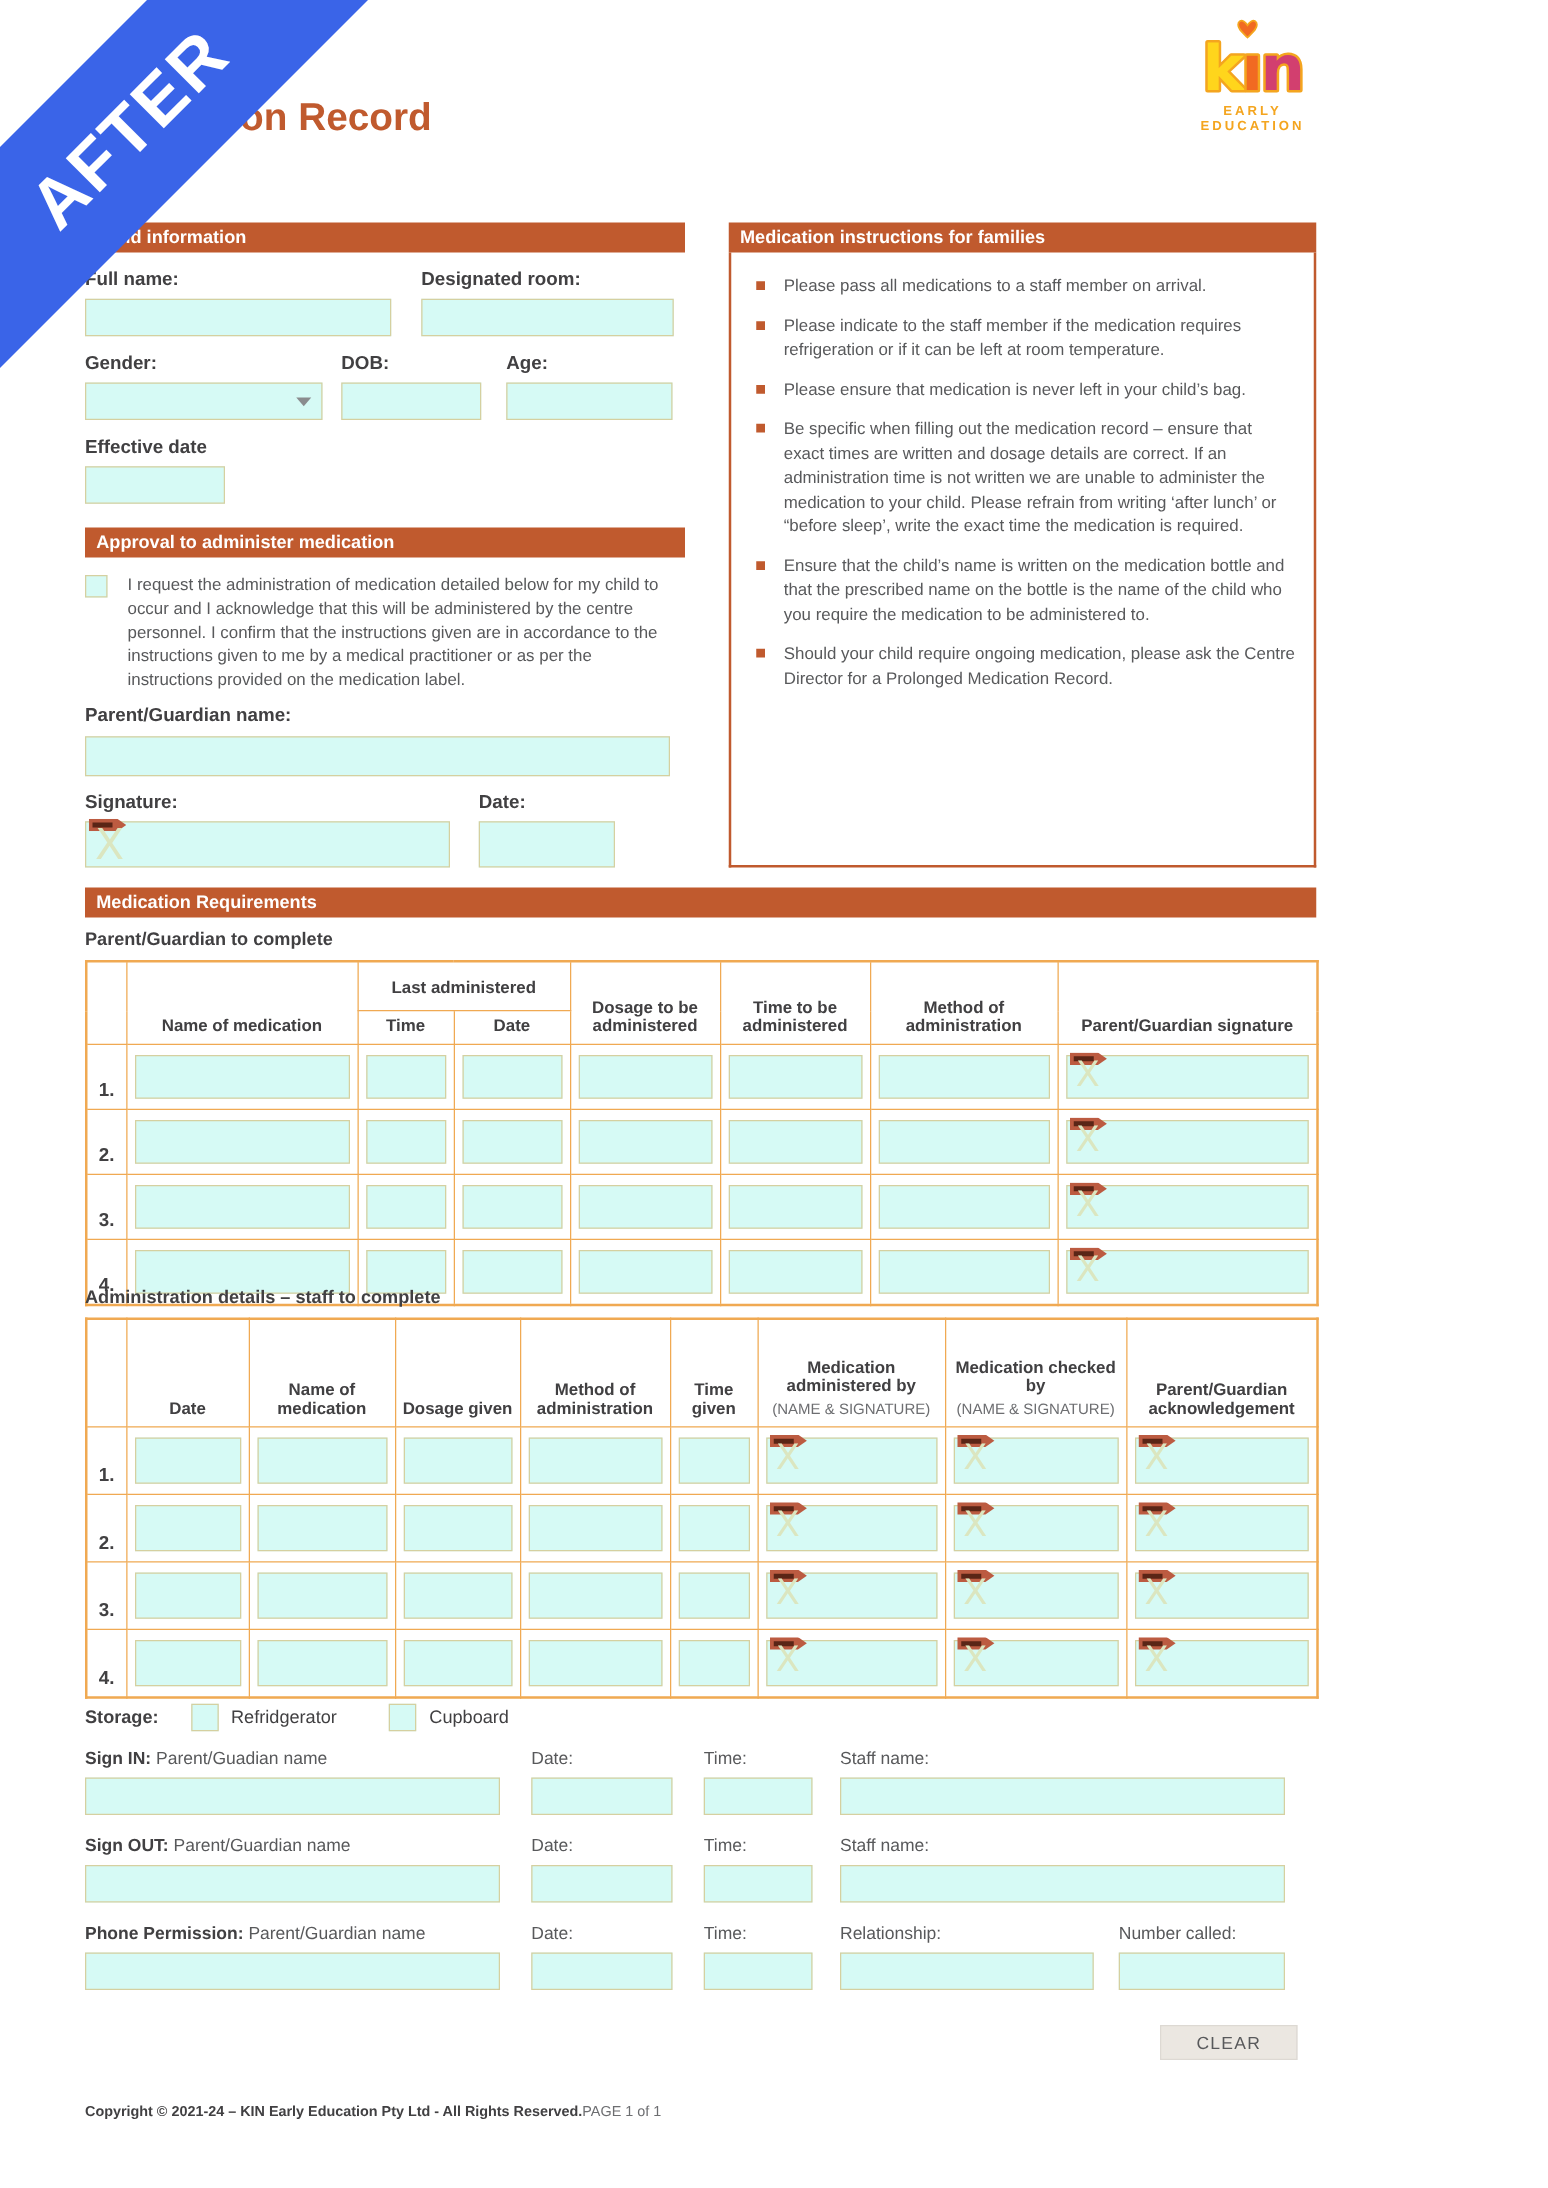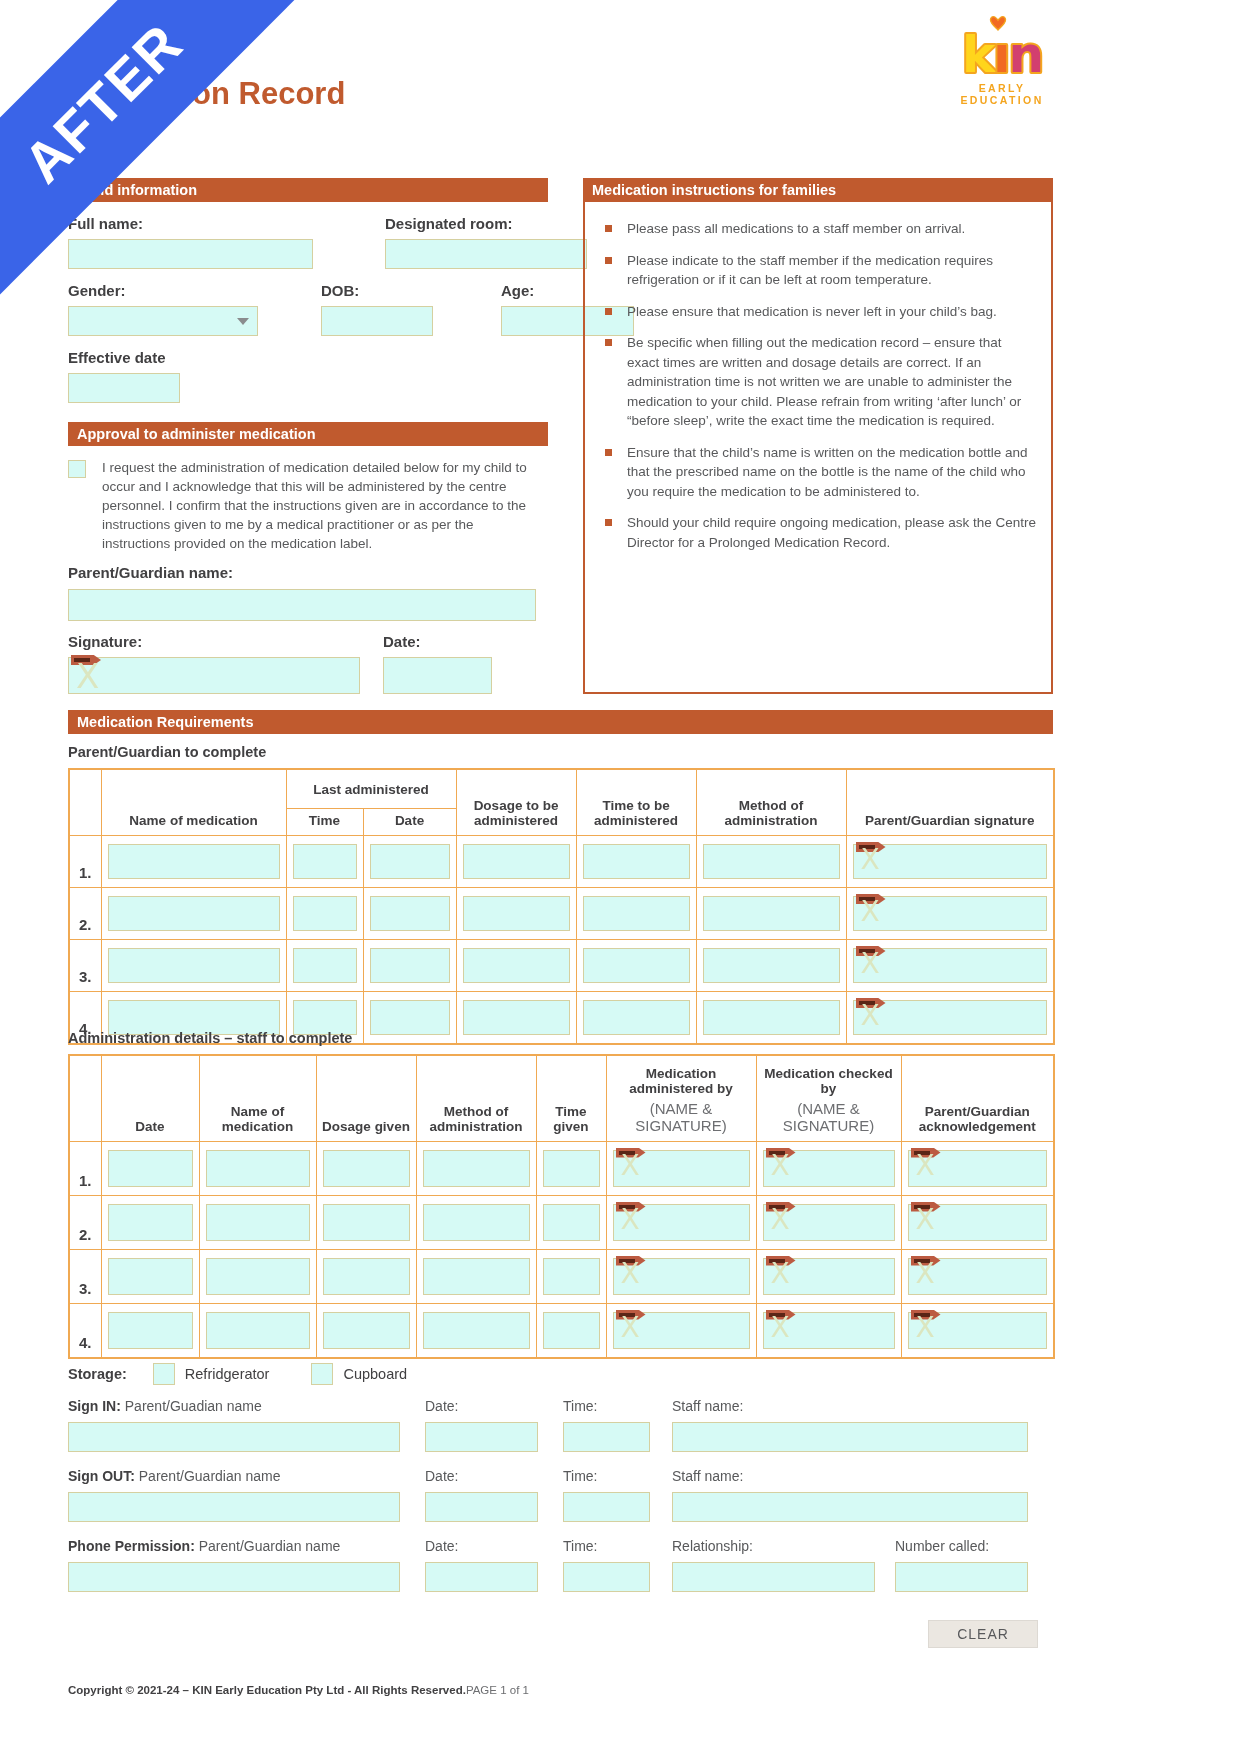--- a/index.html
+++ b/index.html
@@ -19,21 +19,21 @@
 
   
   .bar{height:24px;background:#C05A2E;color:#fff;font-weight:bold;font-size:14.5px;
        line-height:24px;padding-left:9px;}
   .lbl{font-size:15px;font-weight:bold;color:#414042;}
   .field{background:#D6FAF5;border:1px solid #D5D0A0;box-sizing:border-box;}
   .checkbox{background:#D6FAF5;border:1px solid #D5D0A0;box-sizing:border-box;}
 
   
   .col-left{position:absolute;left:68px;top:178px;width:480px;}
-  .frow{display:flex;margin-top:13px;gap:48px;}
+  .frow{display:flex;margin-top:13px;}
   .fstack .lbl{display:block;margin-bottom:7px;}
   .in{height:30px;}
   .gender{position:relative;}
   .chev{position:absolute;right:8px;top:11px;width:0;height:0;border-left:6px solid transparent;
          border-right:6px solid transparent;border-top:7px solid #8a8c8e;}
   .consent{display:flex;margin-top:12px;}
   .consent .checkbox{width:18px;height:18px;flex:0 0 18px;margin-top:2px;}
   .consent p{margin:0 0 0 16px;width:432px;font-size:13.5px;line-height:19px;color:#58595B;}
   .sigrow{display:flex;margin-top:12px;}
   .sigfield-big{position:relative;width:292px;height:37px;margin-top:6px;}
@@ -57,21 +57,21 @@
 
   
   .sec-req{position:absolute;left:68px;top:710px;width:985px;}
   .sec-adm{position:absolute;left:68px;top:1030px;width:1078px;}
   .subtitle{font-size:14.5px;font-weight:bold;color:#414042;margin-top:10px;}
   table{border-collapse:collapse;table-layout:fixed;width:985px;border:2px solid #F0A952;margin-top:8px;}
   th,td{border:1px solid #F0A952;padding:0;}
   th{font-size:13.5px;font-weight:bold;color:#414042;text-align:center;vertical-align:bottom;
      padding:4px 3px 7px 3px;}
   th.mid{vertical-align:middle;padding-bottom:4px;height:30px;}
-  .th-sub2{font-weight:normal;font-size:15px;color:#6D6E71;margin-top:4px;}
+  .th-sub2{font-weight:normal;font-size:12px;color:#6D6E71;margin-top:4px;}
   .td-num{font-weight:bold;font-size:15px;color:#414042;text-align:center;vertical-align:bottom;
           padding:0 0 6px 0;}
   .t1 tbody td{height:45px;}
   .t2 tbody td{height:47px;}
   .cfield{display:block;height:35px;margin:4px 6px;background:#D6FAF5;border:1px solid #D5D0A0;
           position:relative;box-sizing:border-box;}
   .t2 .cfield{height:37px;}
   .cfield .sig-x{font-size:28px;top:0;}
 
   

